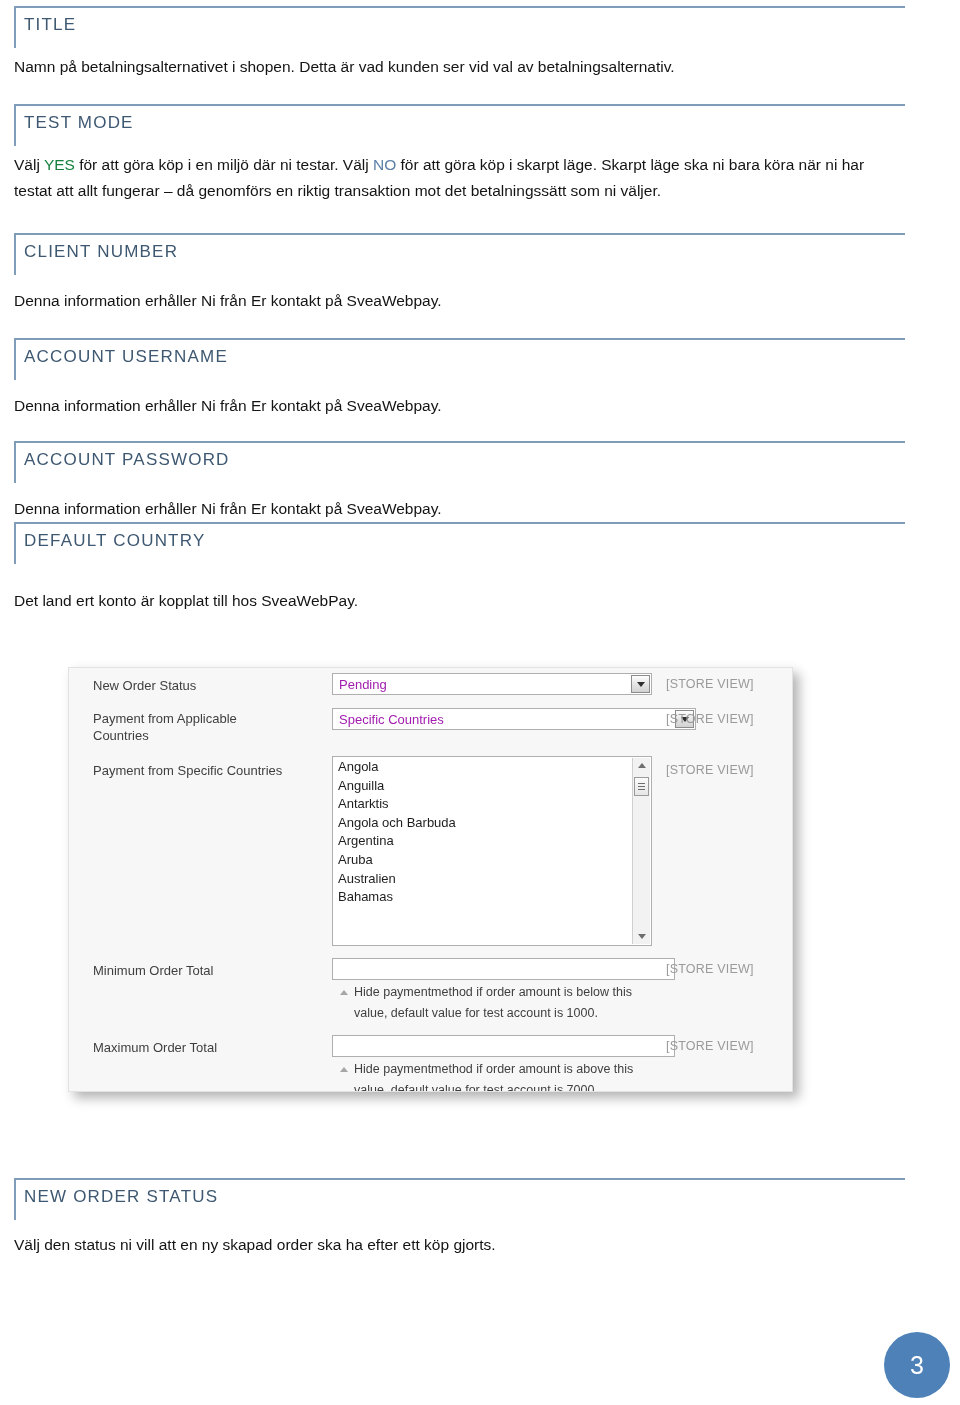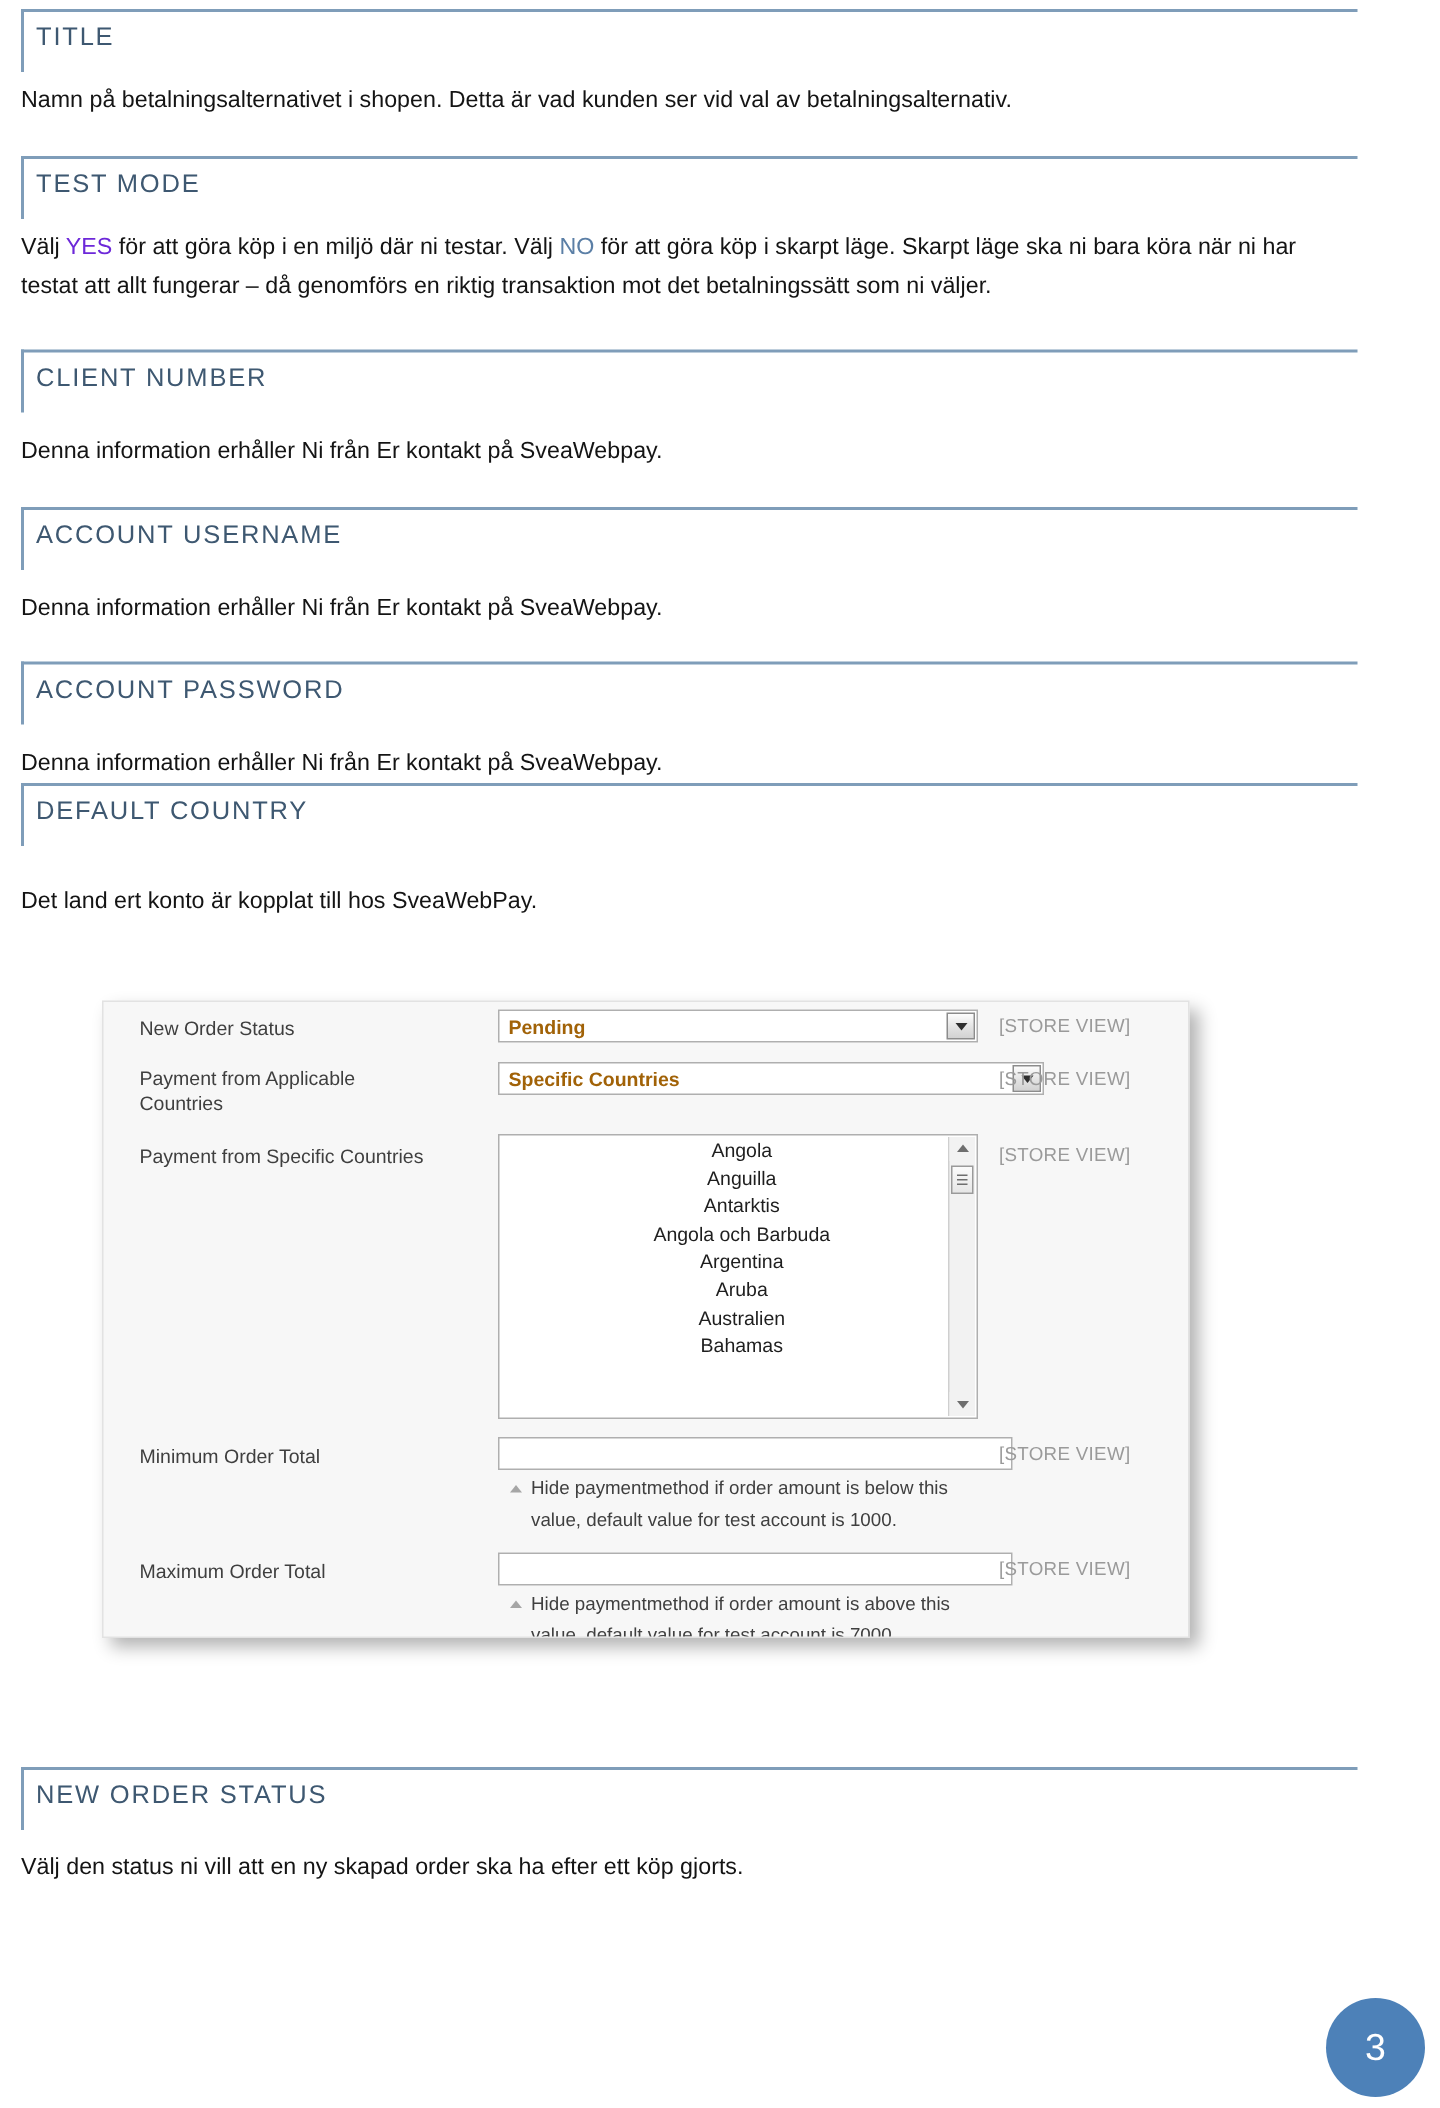--- a/index.html
+++ b/index.html
@@ -46,21 +46,21 @@
   
   .body-text {
     position: absolute;
     left: 14px;
     width: 880px;
     font-family: "Liberation Sans", sans-serif;
     font-size: 15.5px;
     line-height: 26px;
     color: #141414;
   }
-  .kw-yes { color: #6d28d9; }
+  .kw-yes { color: #15803d; }
   .kw-no  { color: #5B7FA6; }
 
   
   .shot {
     position: absolute;
     left: 68px;
     top: 667px;
     width: 725px;
     height: 425px;
     background: #F7F7F7;
@@ -91,23 +91,22 @@
     position: absolute;
     background: #ffffff;
     border: 1px solid #AFAFAF;
     box-sizing: border-box;
   }
   .ctl-text {
     position: absolute;
     left: 6px;
     top: 3px;
     font-size: 13px;
-    color: #a16207;
+    color: #a21caf;
     white-space: nowrap;
-    font-weight: bold;
   }
   .dd-btn {
     position: absolute;
     right: 1px;
     top: 1px;
     bottom: 1px;
     width: 19px;
     background: linear-gradient(180deg,#FDFDFD 0%,#E3E3E3 55%,#D2D2D2 100%);
     border: 1px solid #8C8C8C;
     box-sizing: border-box;
@@ -129,21 +128,20 @@
     position: absolute;
     background: #ffffff;
     border: 1px solid #AFAFAF;
     box-sizing: border-box;
     overflow: hidden;
   }
   .listbox ul {
     margin: 0;
     padding: 1px 0 0 0;
     list-style: none;
-    text-align: center;
   }
   .listbox li {
     font-size: 13px;
     line-height: 18.6px;
     color: #1E1E1E;
     padding-left: 5px;
     white-space: nowrap;
   }
   .sbar {
     position: absolute;

